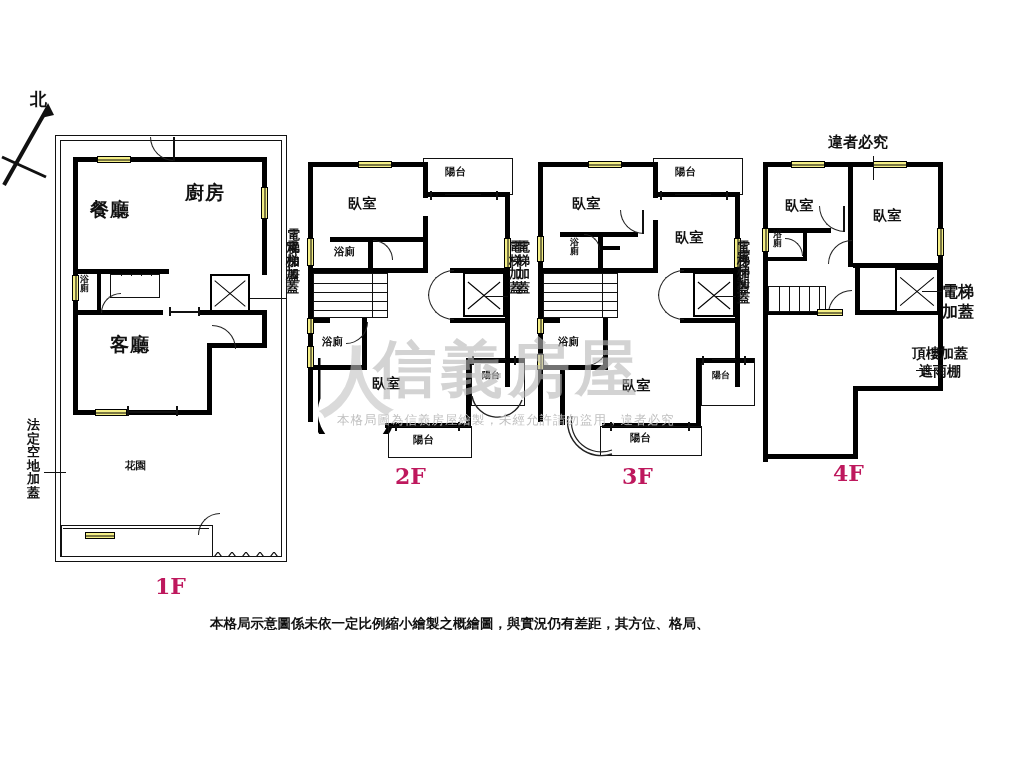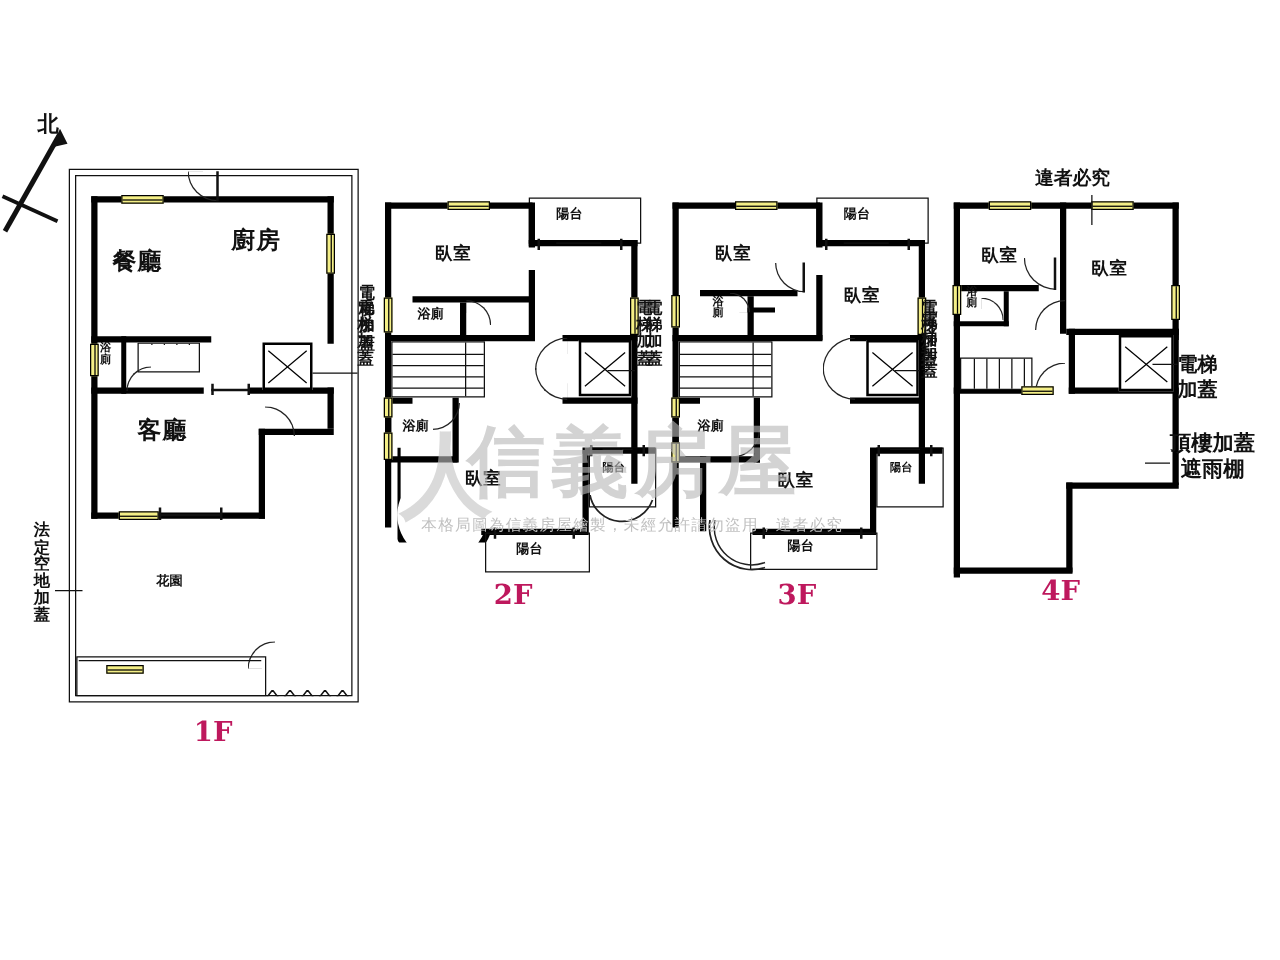--- a/index.html
+++ b/index.html
@@ -441,28 +441,29 @@
       <span>加</span>
       <span>蓋</span>
   </div>
 
   <div class="sidetext" style="left:942px;top:282px;font-size:16px;line-height:1.25;">
     <div>電梯</div>
     <div>加蓋</div>
   </div>
   <div class="leader" style="left:922px;top:291px;width:20px;"></div>
 
-  <div class="sidetext" style="left:936px;top:345px;font-size:17px;line-height:1.25;">
+  <div class="sidetext" style="left:912px;top:345px;font-size:14px;line-height:1.25;">
     <div>頂樓加蓋</div>
     <div style="text-align:center;">遮雨棚</div>
   </div>
   <div class="leader" style="left:916px;top:370px;width:20px;"></div>
 
   <div id="wm">
     <div class="wmmark">人</div>
     <div class="wmtxt">信義房屋</div>
   </div>
   <div id="wmnote">本格局圖為信義房屋繪製，未經允許請勿盜用，違者必究</div>
 
   <div id="disclaimer">
+    <div>本格局示意圖係未依一定比例縮小繪製之概繪圖，與實況仍有差距，其方位、格局、</div>
   </div>
 
 </div>
 
 </body></html>

